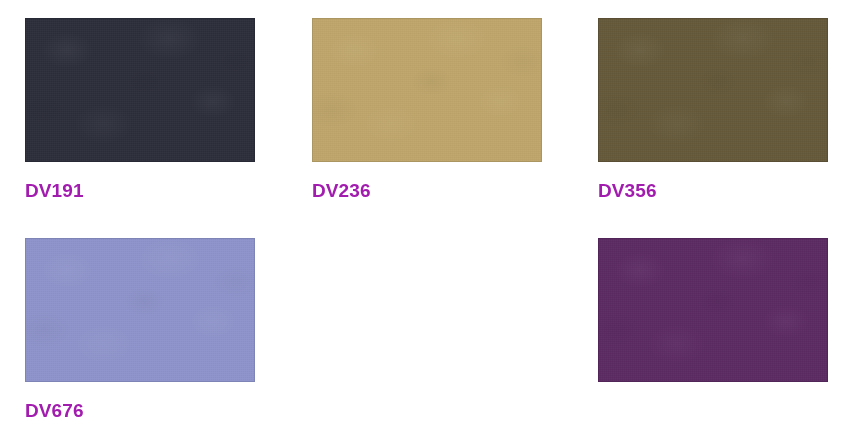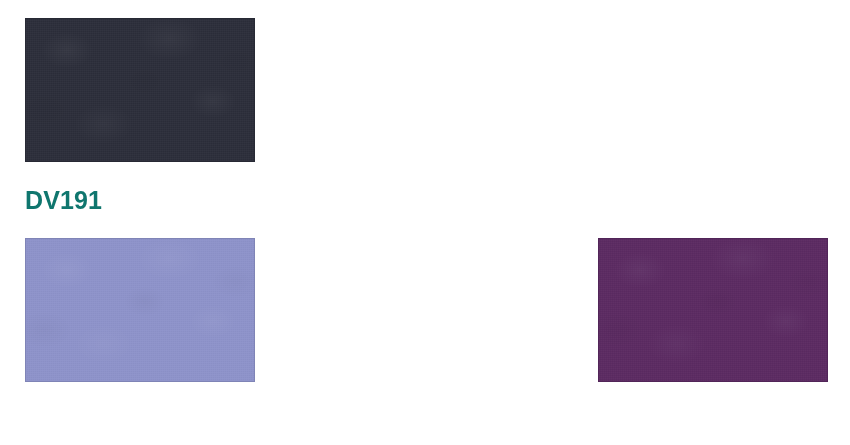--- a/index.html
+++ b/index.html
@@ -73,44 +73,53 @@
         rgba(0,0,0,0.014) 2px),
       repeating-linear-gradient(90deg,
         rgba(255,255,255,0.014) 0px,
         rgba(255,255,255,0.014) 1px,
         rgba(0,0,0,0.012) 1px,
         rgba(0,0,0,0.012) 2px);
     pointer-events: none;
   }
 
   .swatch-label {
-    margin-top: 26px;
+    margin-top: 19px;
     font-family: "Liberation Sans", sans-serif;
-    font-size: 25px;
+    font-size: 19px;
     font-weight: bold;
-    color: #0f766e;
+    color: #a21caf;
     letter-spacing: 0.1px;
     line-height: 1;
     white-space: nowrap;
   }
 </style>
 </head>
 <body>
 
 <div id="swatch-grid">
 
   <div class="swatch-cell col-0 row-0">
     <div class="swatch-chip" style="background-color: rgb(44, 46, 58);"></div>
     <div class="swatch-label">DV191</div>
   </div>
 
+  <div class="swatch-cell col-1 row-0">
+    <div class="swatch-chip" style="background-color: rgb(191, 166, 107);"></div>
+    <div class="swatch-label">DV236</div>
+  </div>
 
+  <div class="swatch-cell col-2 row-0">
+    <div class="swatch-chip" style="background-color: rgb(101, 89, 58);"></div>
+    <div class="swatch-label">DV356</div>
+  </div>
 
   <div class="swatch-cell col-0 row-1">
     <div class="swatch-chip" style="background-color: rgb(142, 147, 203);"></div>
+    <div class="swatch-label">DV676</div>
   </div>
 
 
   <div class="swatch-cell col-2 row-1">
     <div class="swatch-chip" style="background-color: rgb(91, 42, 98);"></div>
   </div>
 
 </div>
 
 </body></html>

